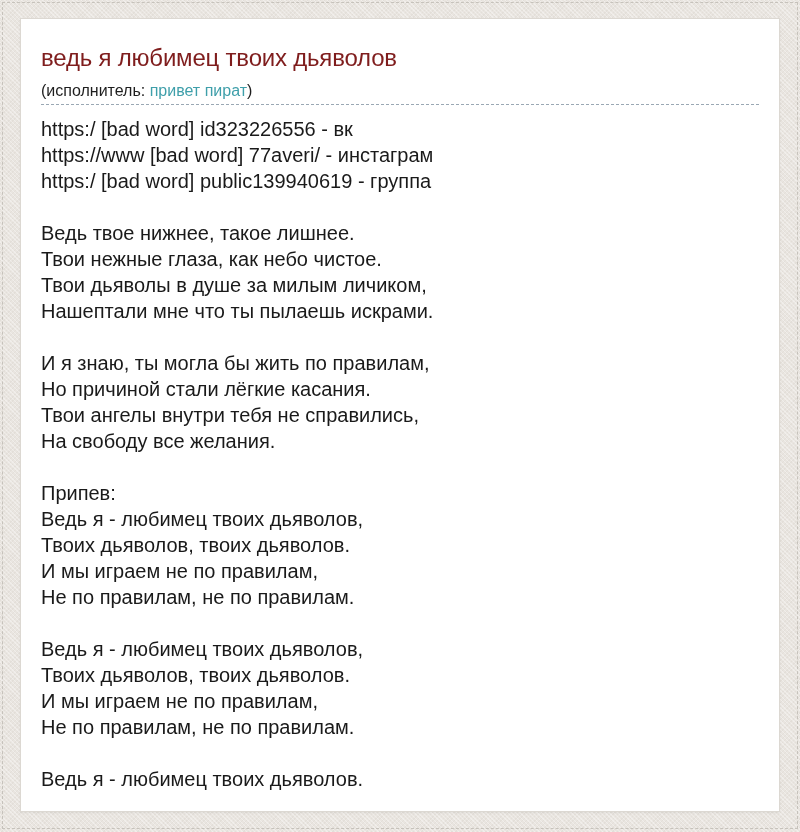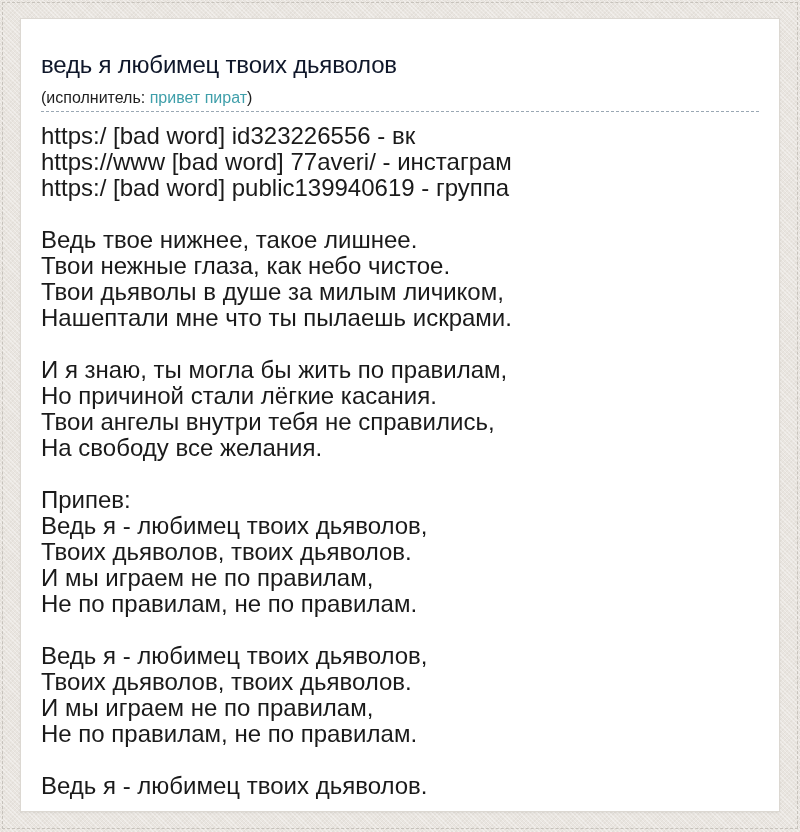--- a/index.html
+++ b/index.html
@@ -29,44 +29,44 @@
     top: 18px;
     width: 718px;   
     height: 792px;
     background: #ffffff;
     border: 1px solid #dcd8d2;
     box-shadow: 0 1px 2px rgba(0,0,0,0.06);
     padding: 0 20px;
     box-sizing: content-box;
   }
   .song-title {
-    margin: 32px 0 0 0;
+    margin: 25px 0 0 0;
     font-size: 24px;
     line-height: 28px;
     font-weight: normal;
     letter-spacing: -0.2px;
-    color: #0f172a;
+    color: #7f1d1d;
   }
   .artist-line {
     margin-top: 9px;
     font-size: 16px;
     line-height: 20px;
     color: #1e1e1e;
     padding-bottom: 3px;
     border-bottom: 1px dashed #9aa8b4;
   }
   .artist-link {
     color: #3f9faa;
     text-decoration: none;
     cursor: pointer;
   }
   .lyrics {
     margin: 11px 0 0 0;
     font-family: "Liberation Sans", sans-serif;
-    font-size: 24px;
+    font-size: 20px;
     line-height: 26px;
     color: #1a1a1a;
     white-space: pre;
   }
 </style>
 </head>
 <body>
 
 <div class="page">
   <div class="page-border"></div>

